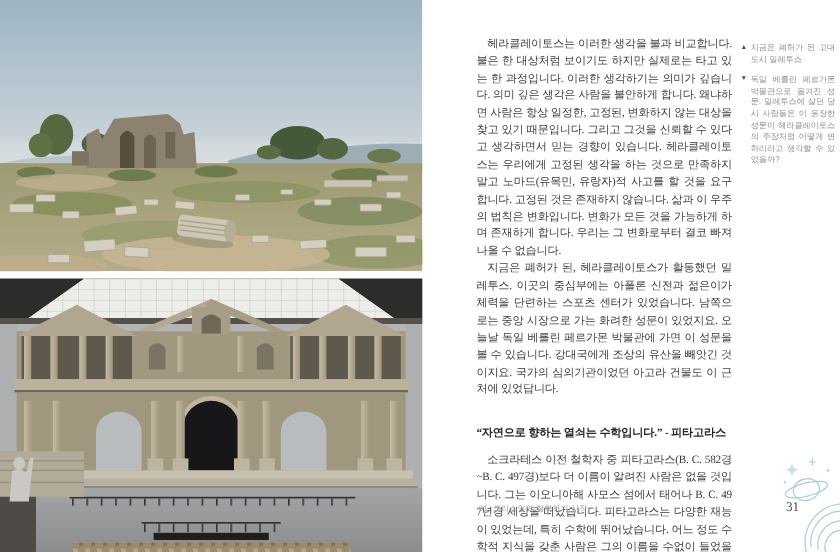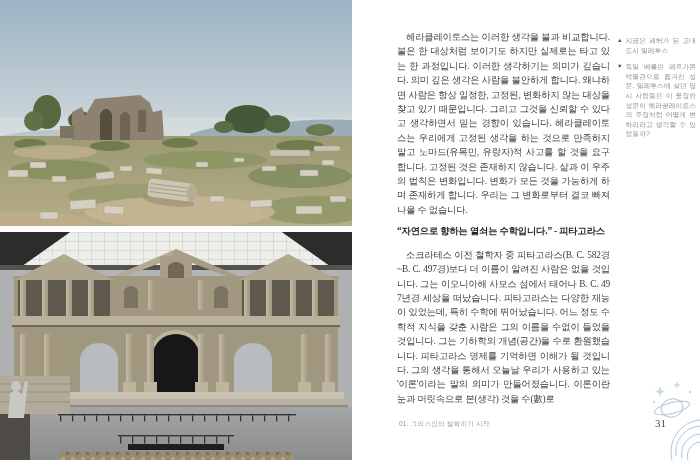--- a/index.html
+++ b/index.html
@@ -7,21 +7,21 @@
           font-family:"Liberation Serif", serif;}
   
   .photo{position:absolute;margin:0;padding:0;display:block;}
   .photo svg{display:block;}
   .photo-top{left:0;top:0;width:352px;height:226px;}
   .photo-bottom{left:0;top:232px;width:352px;height:228px;}
   
   .body-col{position:absolute;left:397px;top:30px;width:213px;}
   .body-col p{margin:0;font-size:9.3px;line-height:14.4px;color:#3b3b3b;
               text-align:justify;word-break:break-all;text-indent:9px;letter-spacing:-0.15px;}
-  .body-col p.quote{font-weight:bold;color:#262626;text-indent:0;margin:7px 0 9px 0;
+  .body-col p.quote{font-weight:bold;color:#262626;text-indent:0;margin:21px 0 9px 0;
                     word-break:keep-all;}
   .margin-notes{position:absolute;left:617px;top:36px;width:79px;
                 font-family:"Liberation Sans", sans-serif;font-size:6.8px;line-height:9.6px;color:#8e8e8e;}
   .note{display:flex;gap:3px;margin-bottom:7px;}
   .note .marker{flex:0 0 auto;color:#4f4f4f;font-size:5.6px;line-height:9.6px;}
   .note .note-text{flex:1 1 auto;word-break:break-all;text-align:justify;}
   .footer-chapter{position:absolute;left:399px;top:420px;
                   font-family:"Liberation Sans", sans-serif;font-size:6.6px;color:#9b9b9b;letter-spacing:0.2px;}
   .page-number{position:absolute;left:655px;top:417px;
                font-family:"Liberation Serif", serif;font-size:11px;color:#4a4a4a;}
@@ -238,20 +238,21 @@
           <path d="M8,186 L10,161 L16,158 L22,162 L25,149 L28,150 L26,166 L24,186 Z" fill="#cac8c3"></path>
         </g>
       </svg>
     </figure>
   </div>
 
   <div>
 
     <div class="body-col">
       <p>헤라클레이토스는 이러한 생각을 불과 비교합니다. 불은 한 대상처럼 보이기도 하지만 실제로는 타고 있는 한 과정입니다. 이러한 생각하기는 의미가 깊습니다. 의미 깊은 생각은 사람을 불안하게 합니다. 왜냐하면 사람은 항상 일정한, 고정된, 변화하지 않는 대상을 찾고 있기 때문입니다. 그리고 그것을 신뢰할 수 있다고 생각하면서 믿는 경향이 있습니다. 헤라클레이토스는 우리에게 고정된 생각을 하는 것으로 만족하지 말고 노마드(유목민, 유랑자)적 사고를 할 것을 요구합니다. 고정된 것은 존재하지 않습니다. 삶과 이 우주의 법칙은 변화입니다. 변화가 모든 것을 가능하게 하며 존재하게 합니다. 우리는 그 변화로부터 결코 빠져나올 수 없습니다.</p>
+      <p>지금은 폐허가 된, 헤라클레이토스가 활동했던 밀레투스. 이곳의 중심부에는 아폴론 신전과 젊은이가 체력을 단련하는 스포츠 센터가 있었습니다. 남쪽으로는 중앙 시장으로 가는 화려한 성문이 있었지요. 오늘날 독일 베를린 페르가몬 박물관에 가면 이 성문을 볼 수 있습니다. 강대국에게 조상의 유산을 빼앗긴 것이지요. 국가의 심의기관이었던 아고라 건물도 이 근처에 있었답니다.</p>
       <p class="quote">“자연으로 향하는 열쇠는 수학입니다.” - 피타고라스</p>
       <p>소크라테스 이전 철학자 중 피타고라스(B. C. 582경~B. C. 497경)보다 더 이름이 알려진 사람은 없을 것입니다. 그는 이오니아해 사모스 섬에서 태어나 B. C. 497년경 세상을 떠났습니다. 피타고라스는 다양한 재능이 있었는데, 특히 수학에 뛰어났습니다. 어느 정도 수학적 지식을 갖춘 사람은 그의 이름을 수없이 들었을 것입니다. 그는 기하학의 개념(공간)을 수로 환원했습니다. 피타고라스 명제를 기억하면 이해가 될 것입니다. 그의 생각을 통해서 오늘날 우리가 사용하고 있는 '이론'이라는 말의 의미가 만들어졌습니다. 이론이란 눈과 머릿속으로 본(생각) 것을 수(數)로</p>
     </div>
 
     <aside class="margin-notes">
       <div class="note">
         <span class="marker">▲</span>
         <span class="note-text">지금은 폐허가 된 고대 도시 밀레투스</span>
       </div>
       <div class="note">

